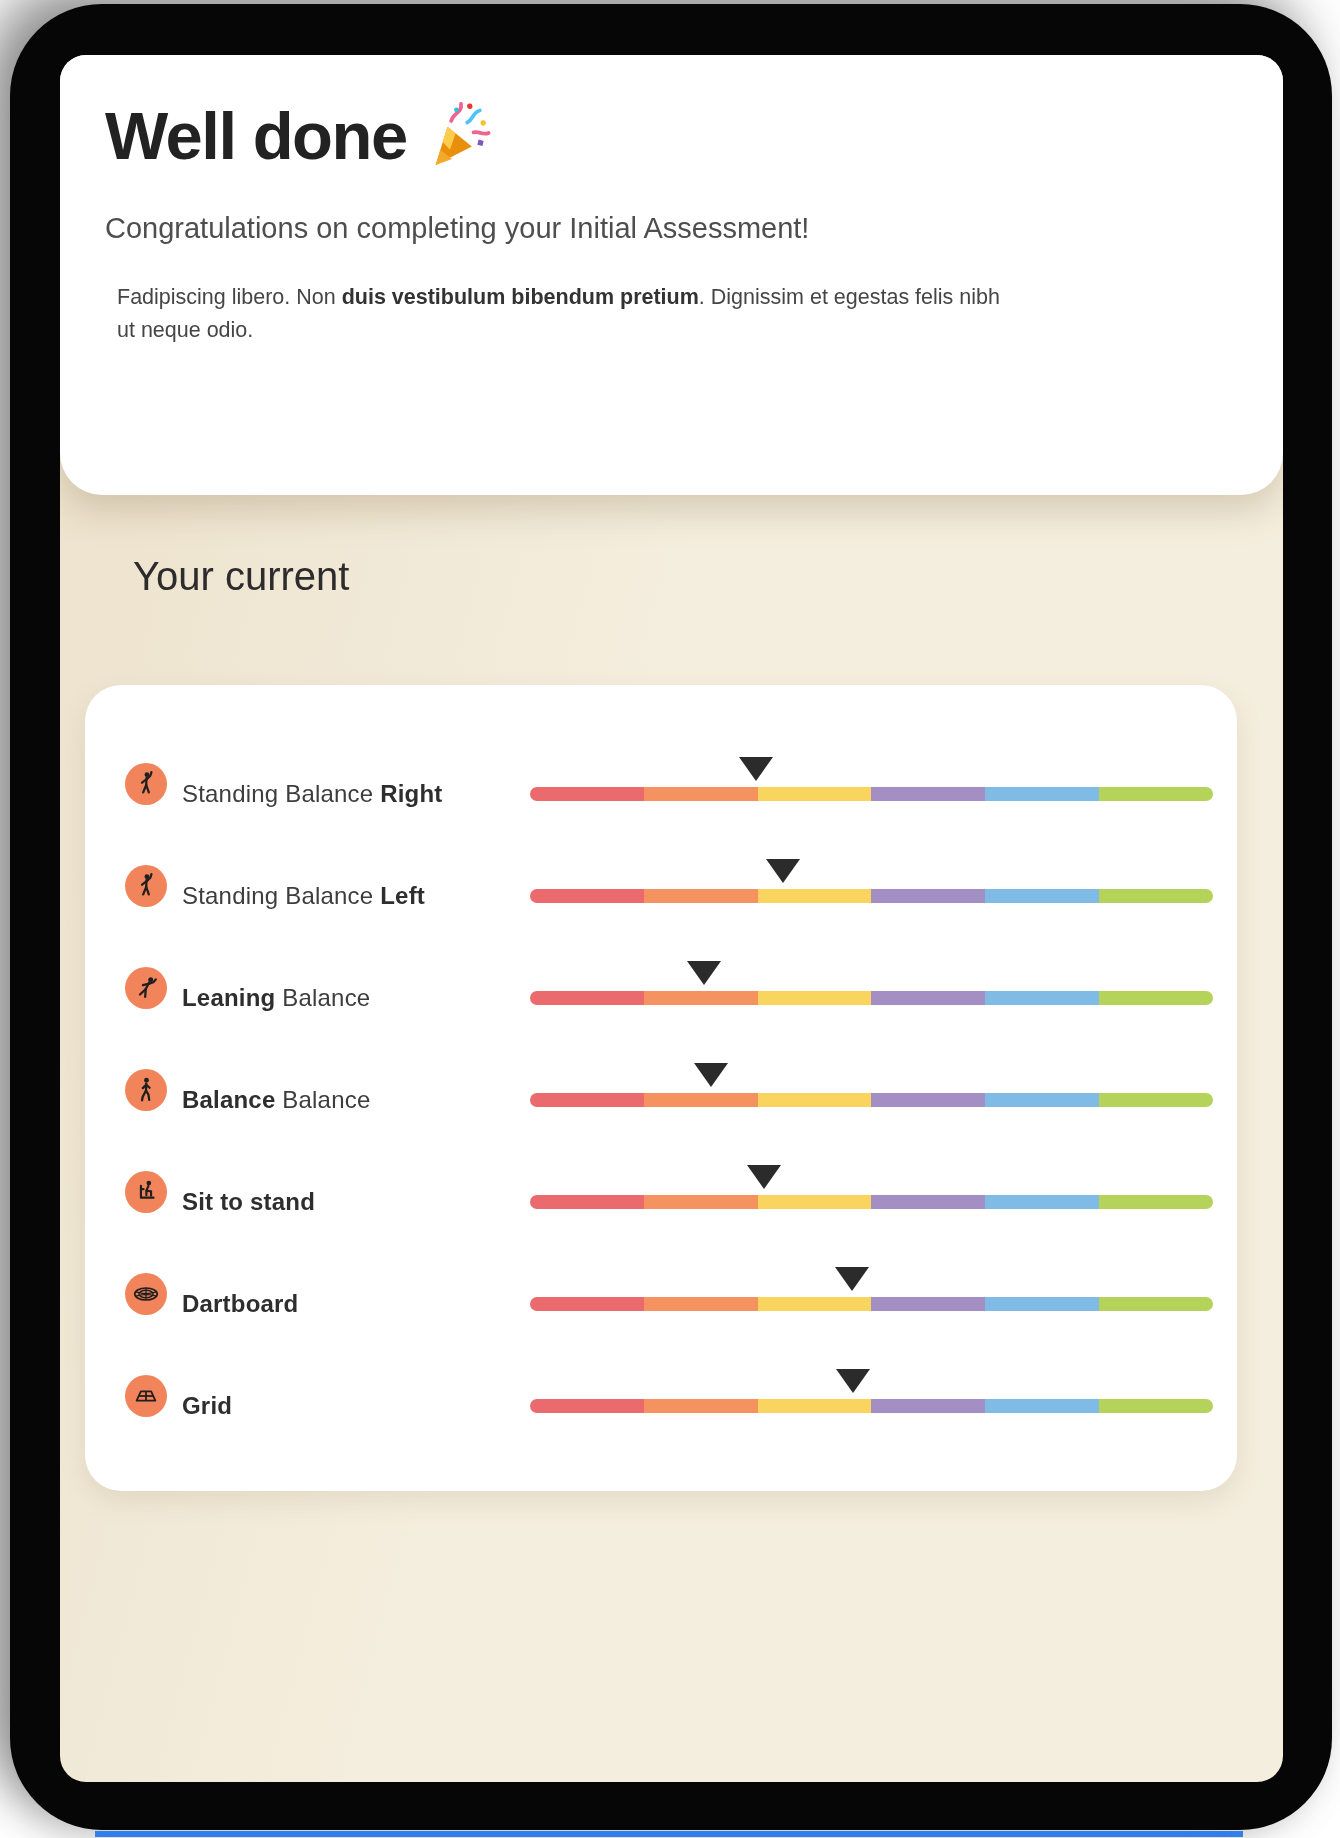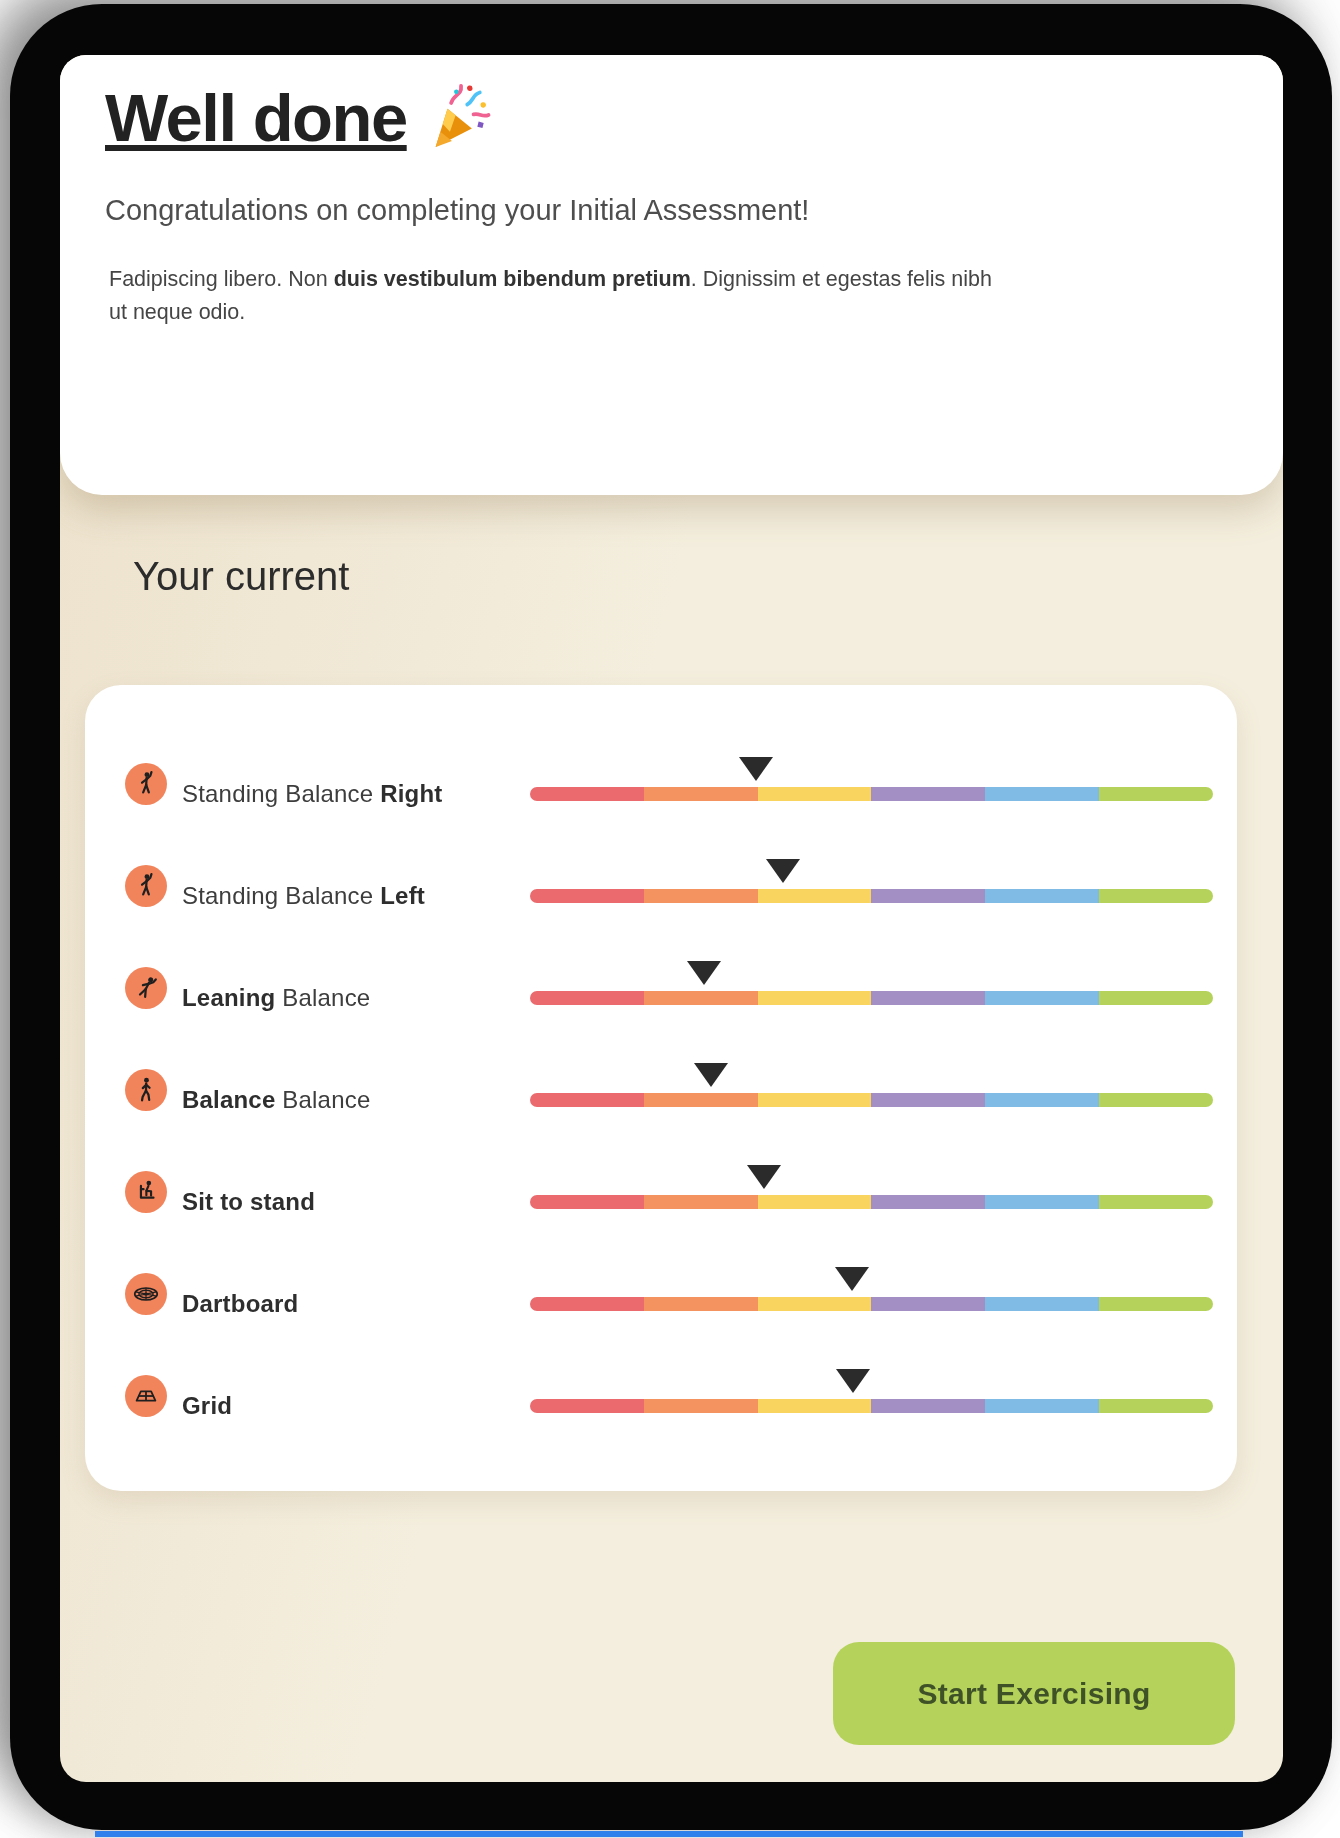--- a/index.html
+++ b/index.html
@@ -13,25 +13,25 @@
             background:#060606; border-radius:92px;
             box-shadow:-26px -24px 52px rgba(95,95,95,.62), -10px 8px 30px rgba(130,130,130,.30); }
   .screen { position:absolute; left:50px; top:51px; width:1223px; height:1727px;
             border-radius:26px; overflow:hidden;
             background:linear-gradient(105deg,#ece1cb 0%, #f4eede 45%, #f4eede 100%); }
 
   
   .top-card { position:absolute; left:0; top:0; width:100%; height:440px; background:#fff;
               border-radius:0 0 42px 42px; padding:0 45px;
               box-shadow:0 16px 34px rgba(140,115,75,.28); }
-  .h1 { margin:0; padding-top:24px; font-size:67px; font-weight:bold; letter-spacing:-1.5px;
-        color:#222; line-height:1.15;text-decoration:underline; }
+  .h1 { margin:0; padding-top:42px; font-size:67px; font-weight:bold; letter-spacing:-1.5px;
+        color:#222; line-height:1.15; }
   .emoji-wrap { display:inline-block; vertical-align:-14px; margin-left:14px; }
   .subtitle { margin:24px 0 0; font-size:29px; color:#4e4e4e; }
-  .body-text { margin:36px 4px 0; font-size:21.5px; line-height:1.55; color:#454545; max-width:900px; }
+  .body-text { margin:36px 12px 0; font-size:21.5px; line-height:1.55; color:#454545; max-width:900px; }
   .body-text .b { font-weight:bold; color:#333; }
 
   
   .section-title { position:absolute; left:73px; top:497px; font-size:40px; line-height:1.2; color:#2c2c2c; }
   .st1 { font-weight:normal; }
   .st2 { font-weight:bold; }
 
   
   .rows-card { position:absolute; left:25px; top:630px; width:1152px; height:806px; background:#fff;
                border-radius:36px; box-shadow:0 10px 26px rgba(150,125,85,.16);
@@ -259,18 +259,17 @@
                 <div class="seg" style="background: rgb(244, 147, 95);"></div>
                 <div class="seg" style="background: rgb(249, 212, 95);"></div>
                 <div class="seg" style="background: rgb(164, 143, 196);"></div>
                 <div class="seg" style="background: rgb(127, 187, 228);"></div>
                 <div class="seg" style="background: rgb(181, 211, 91);"></div>
               </div>
             </div>
           </div>
         </div>
 
-      <button class="start-btn" style="background: rgb(181, 211, 91); color: rgb(63, 82, 39);">Start Exercising</button>
 
     </div>
   </div>
   <div class="bottom-line" style="background: rgb(47, 128, 237);"></div>
 </div>
 
 </body></html>

